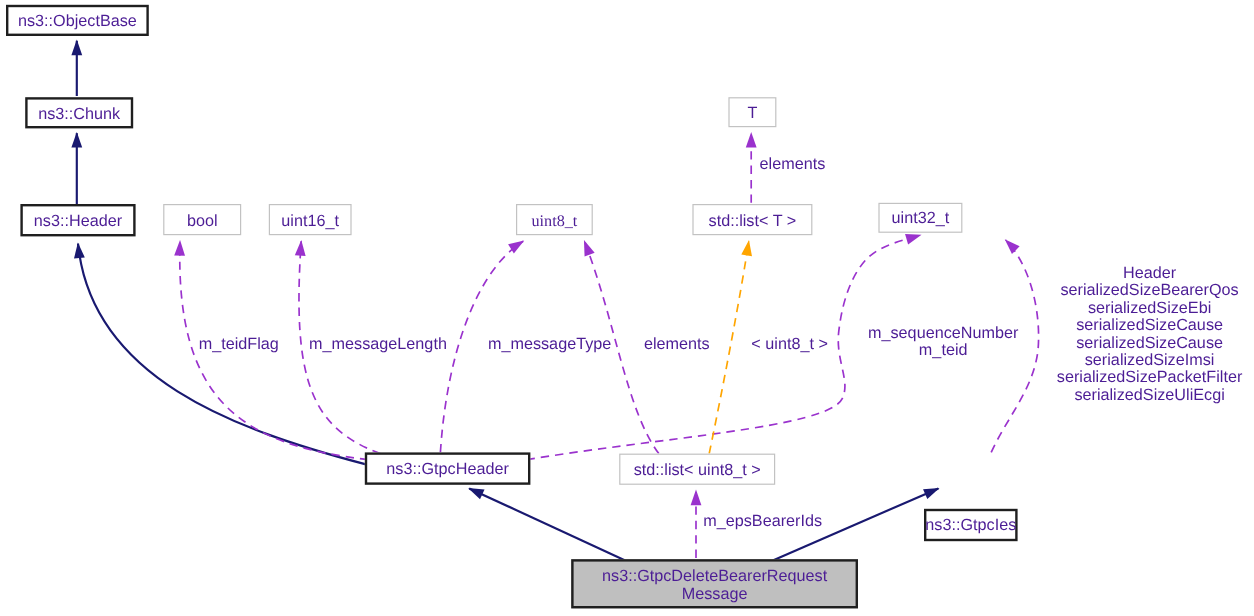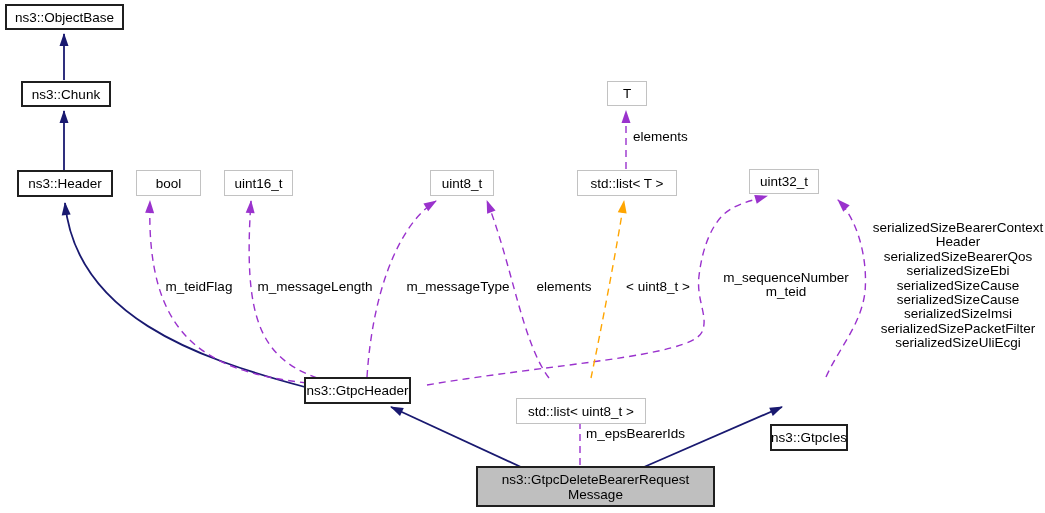--- a/index.html
+++ b/index.html
@@ -3,21 +3,21 @@
 <meta charset="utf-8">
 <style>
   html, body { margin: 0; padding: 0; background: #ffffff; }
   .canvas {
     position: relative;
     width: 1045px;
     height: 513px;
     background: #ffffff;
     font-family: "Liberation Sans", "DejaVu Sans", sans-serif;
     font-size: 13.5px;
-    color: #000000;
+    color: #4c1d95;
     overflow: hidden;
   }
   .edges { position: absolute; left: 0; top: 0; }
   .node {
     position: absolute;
     box-sizing: border-box;
     display: flex;
     align-items: center;
     justify-content: center;
     background: #ffffff;
@@ -74,31 +74,31 @@
   <div class="node" style="left:5px; top:4px; width:119px; height:26px;">ns3::ObjectBase</div>
 
   <div class="node" style="left:21px; top:81px; width:90px; height:26px;">ns3::Chunk</div>
 
   <div class="node" style="left:17px; top:170px; width:96px; height:27px;">ns3::Header</div>
 
   <div class="node plain" style="left:136px; top:170px; width:65px; height:26px;">bool</div>
 
   <div class="node plain" style="left:224px; top:170px; width:69px; height:26px;">uint16_t</div>
 
-  <div class="node plain" style="left:430px; top:170px; width:64px; height:26px;">uint8_t</div>
+  <div class="node plain" style="left:430px; top:170px; width:64px; height:26px;font-family:Liberation Serif, serif;">uint8_t</div>
 
   <div class="node plain" style="left:607px; top:81px; width:40px; height:25px;">T</div>
 
   <div class="node plain" style="left:577px; top:170px; width:100px; height:26px;">std::list&lt; T &gt;</div>
 
-  <div class="node plain" style="left:749px; top:169px; width:70px; height:25px;">uint32_t</div>
+  <div class="node plain" style="left:732px; top:169px; width:70px; height:25px;">uint32_t</div>
 
-  <div class="node" style="left:304px; top:377px; width:107px; height:27px;">ns3::GtpcHeader</div>
+  <div class="node" style="left:304px; top:377px; width:138px; height:27px;">ns3::GtpcHeader</div>
 
-  <div class="node plain" style="left:516px; top:378px; width:130px; height:26px;margin-top:20px;">std::list&lt; uint8_t &gt;</div>
+  <div class="node plain" style="left:516px; top:378px; width:130px; height:26px;">std::list&lt; uint8_t &gt;</div>
 
   <div class="node" style="left:770px; top:377px; width:78px; height:27px;margin-top:47px;">ns3::GtpcIes</div>
 
   <div class="node main" style="left:476px; top:466px; width:239px; height:41px; flex-direction:column;">
     <div>ns3::GtpcDeleteBearerRequest</div>
     <div>Message</div>
   </div>
 
   <div class="elabel" style="left:633px; top:130px;">elements</div>
 
@@ -111,21 +111,20 @@
   <div class="elabel centered" style="left:564px; top:280px;">elements</div>
 
   <div class="elabel centered" style="left:658px; top:280px;">&lt; uint8_t &gt;</div>
 
   <div class="elabel centered" style="left:786px; top:271px;">
     <div>m_sequenceNumber</div>
     <div>m_teid</div>
   </div>
 
   <div class="elabel centered" style="left:958px; top:221px;">
-    <div>serializedSizeBearerContext</div>
     <div>Header</div>
     <div>serializedSizeBearerQos</div>
     <div>serializedSizeEbi</div>
     <div>serializedSizeCause</div>
     <div>serializedSizeCause</div>
     <div>serializedSizeImsi</div>
     <div>serializedSizePacketFilter</div>
     <div>serializedSizeUliEcgi</div>
   </div>
 

